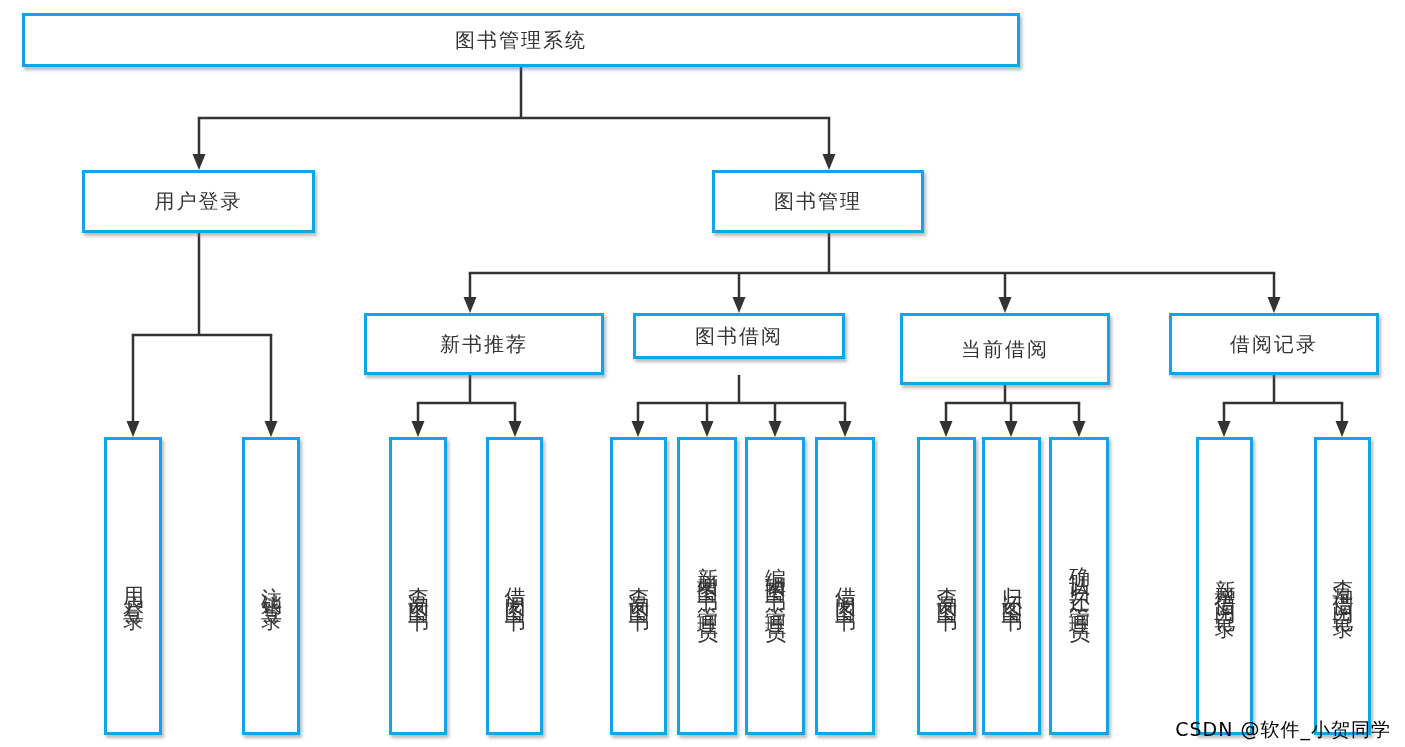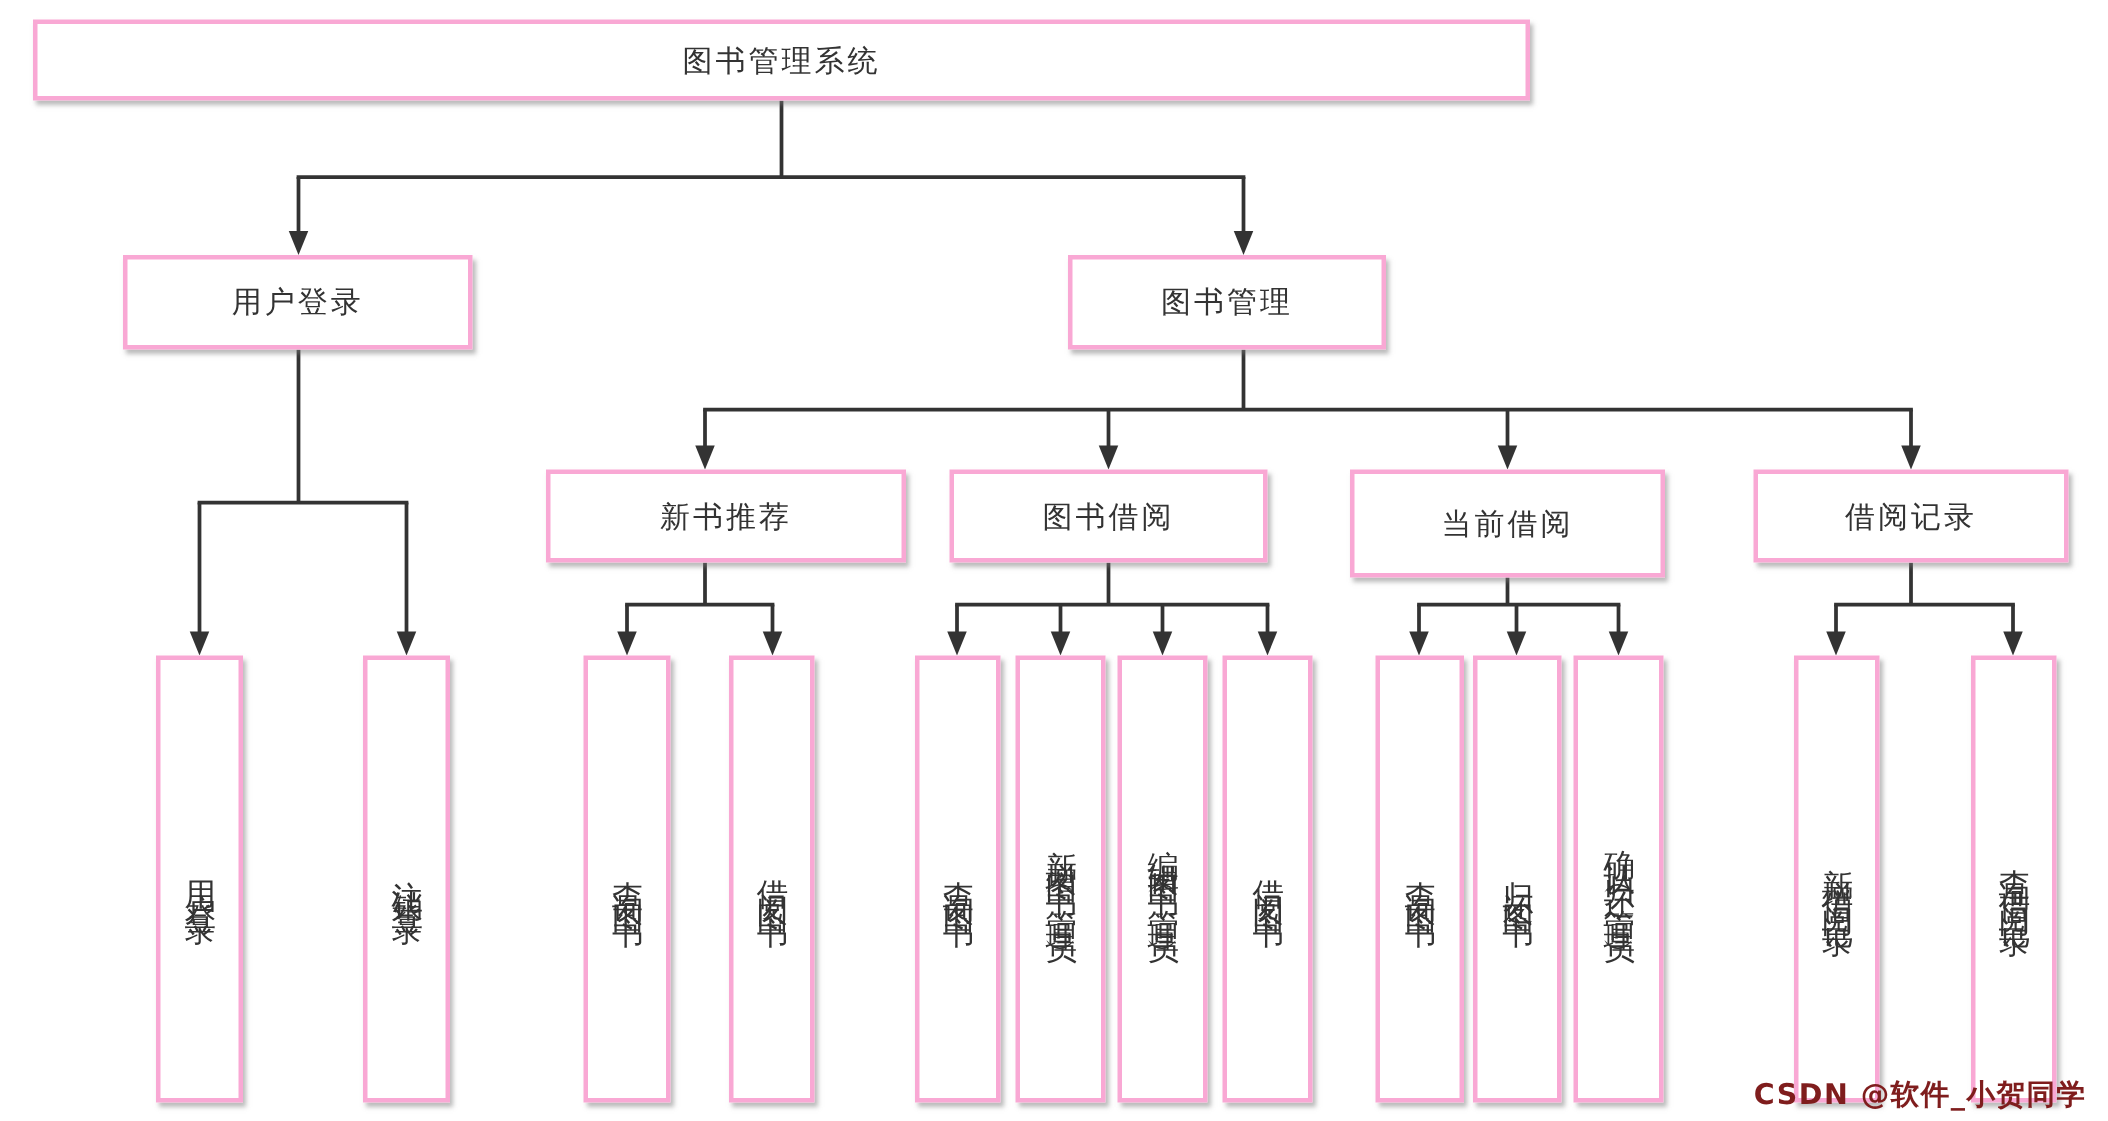--- a/index.html
+++ b/index.html
@@ -10,42 +10,42 @@
     overflow:hidden;
     font-family:"DejaVu Sans","Liberation Sans",sans-serif;
     color:#333333;
   }
   #wires{position:absolute;left:0;top:0;z-index:1;pointer-events:none;}
   #wires .ln{stroke:#333333;stroke-width:2.5;}
   #wires .ar{fill:#333333;stroke:none;}
   .box{
     position:absolute;
     background:#ffffff;
-    border:3px solid #f9a8d4;
+    border:3px solid #0ea5e9;
     box-shadow:2px 3px 3px rgba(120,120,120,0.5);
     display:flex;align-items:center;justify-content:center;
     box-sizing:border-box;
     z-index:2;
     font-size:20px;
     letter-spacing:2px;
     white-space:nowrap;
   }
   .leaf{
     writing-mode:vertical-rl;
     text-orientation:mixed;
     font-size:21px;
     letter-spacing:8px;
     line-height:1;
   }
   
   #node-root            {left:22px;  top:13px;  width:998px; height:54px;}
   #node-user-login      {left:82px;  top:170px; width:233px; height:63px;}
   #node-book-management {left:712px; top:170px; width:212px; height:63px;text-align:right;}
   #node-new-book-recommend{left:364px;top:313px;width:240px; height:62px;}
-  #node-book-borrow     {left:633px; top:313px; width:212px; height:62px;}
+  #node-book-borrow     {left:633px; top:313px; width:212px; height:46px;}
   #node-current-borrow  {left:900px; top:313px; width:210px; height:72px;}
   #node-borrow-records  {left:1169px;top:313px; width:210px; height:62px;}
   
   .leaf{top:437px;height:298px;}
   #leaf-user-login                 {left:104px; width:58px;}
   #leaf-logout                     {left:242px; width:58px;}
   #leaf-recommend-query-books      {left:389px; width:58px;}
   #leaf-recommend-borrow-books     {left:486px; width:57px;}
   #leaf-borrow-query-books         {left:610px; width:57px;}
   #leaf-borrow-add-books-admin     {left:677px; width:60px;}
@@ -53,25 +53,24 @@
   #leaf-borrow-borrow-books        {left:815px; width:60px;}
   #leaf-current-query-books        {left:917px; width:59px;}
   #leaf-current-return-books       {left:982px; width:59px;}
   #leaf-current-confirm-return-admin{left:1049px;width:60px;}
   #leaf-records-add-record         {left:1196px;width:57px;}
   #leaf-records-query-record       {left:1314px;width:57px;}
   #watermark{
     position:absolute;
     right:14px;bottom:4px;
     z-index:3;
-    color:#7f1d1d;
+    color:#000000;
     font-size:19px;
     letter-spacing:1px;
     white-space:nowrap;
-    font-weight:bold;
   }
 </style>
 </head>
 <body>
 
 <div id="canvas">
 
   <svg id="wires" width="1405" height="747">
       <line x1="521" y1="67" x2="521" y2="118" class="ln"></line>
       <line x1="197.75" y1="118" x2="830.25" y2="118" class="ln"></line>

